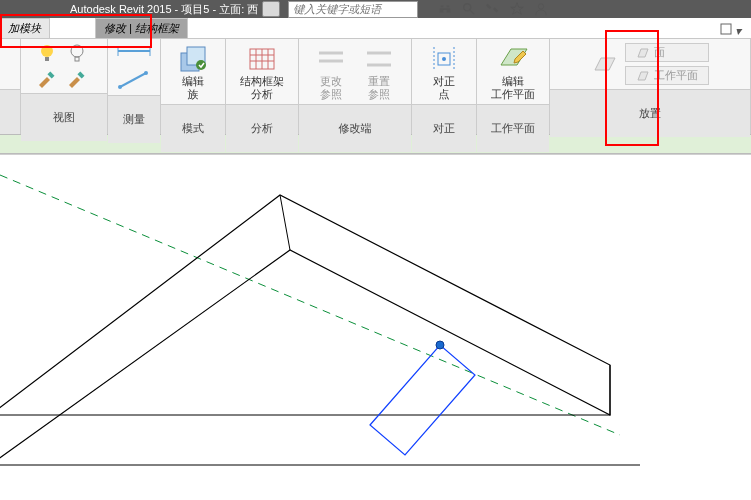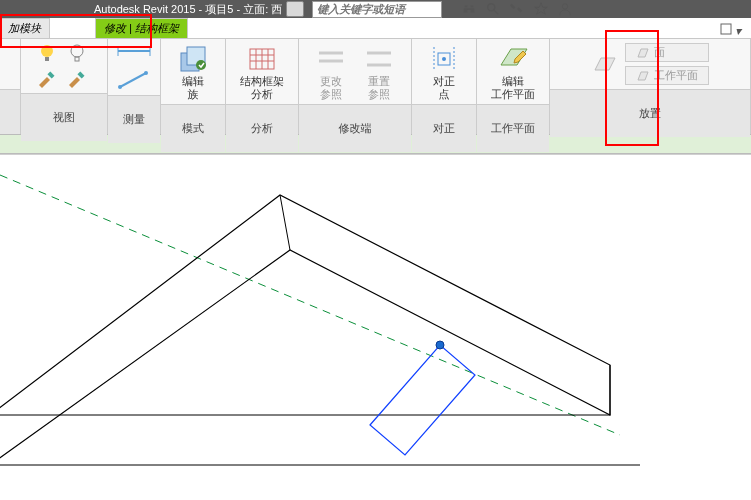--- a/index.html
+++ b/index.html
@@ -12,41 +12,40 @@
     height: 500px;
     overflow: hidden;
     position: relative;
   }
   .titlebar {
     background: #5a5a5a;
     color: #fff;
     height: 18px;
     display: flex;
     align-items: center;
-    padding-left: 94px;
+    padding-left: 70px;
     font-size: 11px;
   }
   .titlebar .minbtn {
     width: 16px; height: 14px;
     background: #d9d9d9;
     margin-left: 4px;
     border: 1px solid #888;
     border-radius: 2px;
   }
   .searchbox {
     margin-left: 8px;
     background: #fff;
     border: 1px solid #999;
     height: 15px;
     width: 120px;
     padding: 0 4px;
     color: #888;
     font-style: italic;
     font-size: 11px;
-    font-weight: bold;
   }
   .titlebar-icons {
     margin-left: 20px;
     display: flex;
     gap: 10px;
     color: #555;
   }
   .tabs {
     background: #fff;
     height: 20px;
@@ -57,21 +56,21 @@
   }
   .tab {
     padding: 2px 8px;
     border: 1px solid #c8c8c8;
     border-bottom: none;
     background: #e8e8e8;
     font-size: 11px;
     margin-left: -1px;
   }
   .tab.active {
-    background: #84cc16;
+    background: #a3a3a3;
     margin-left: 45px;
   }
   .tab-arrow {
     margin-left: auto;
     padding: 0 10px;
     color: #555;
   }
   .ribbon {
     display: flex;
     background: #f7f7f7;

